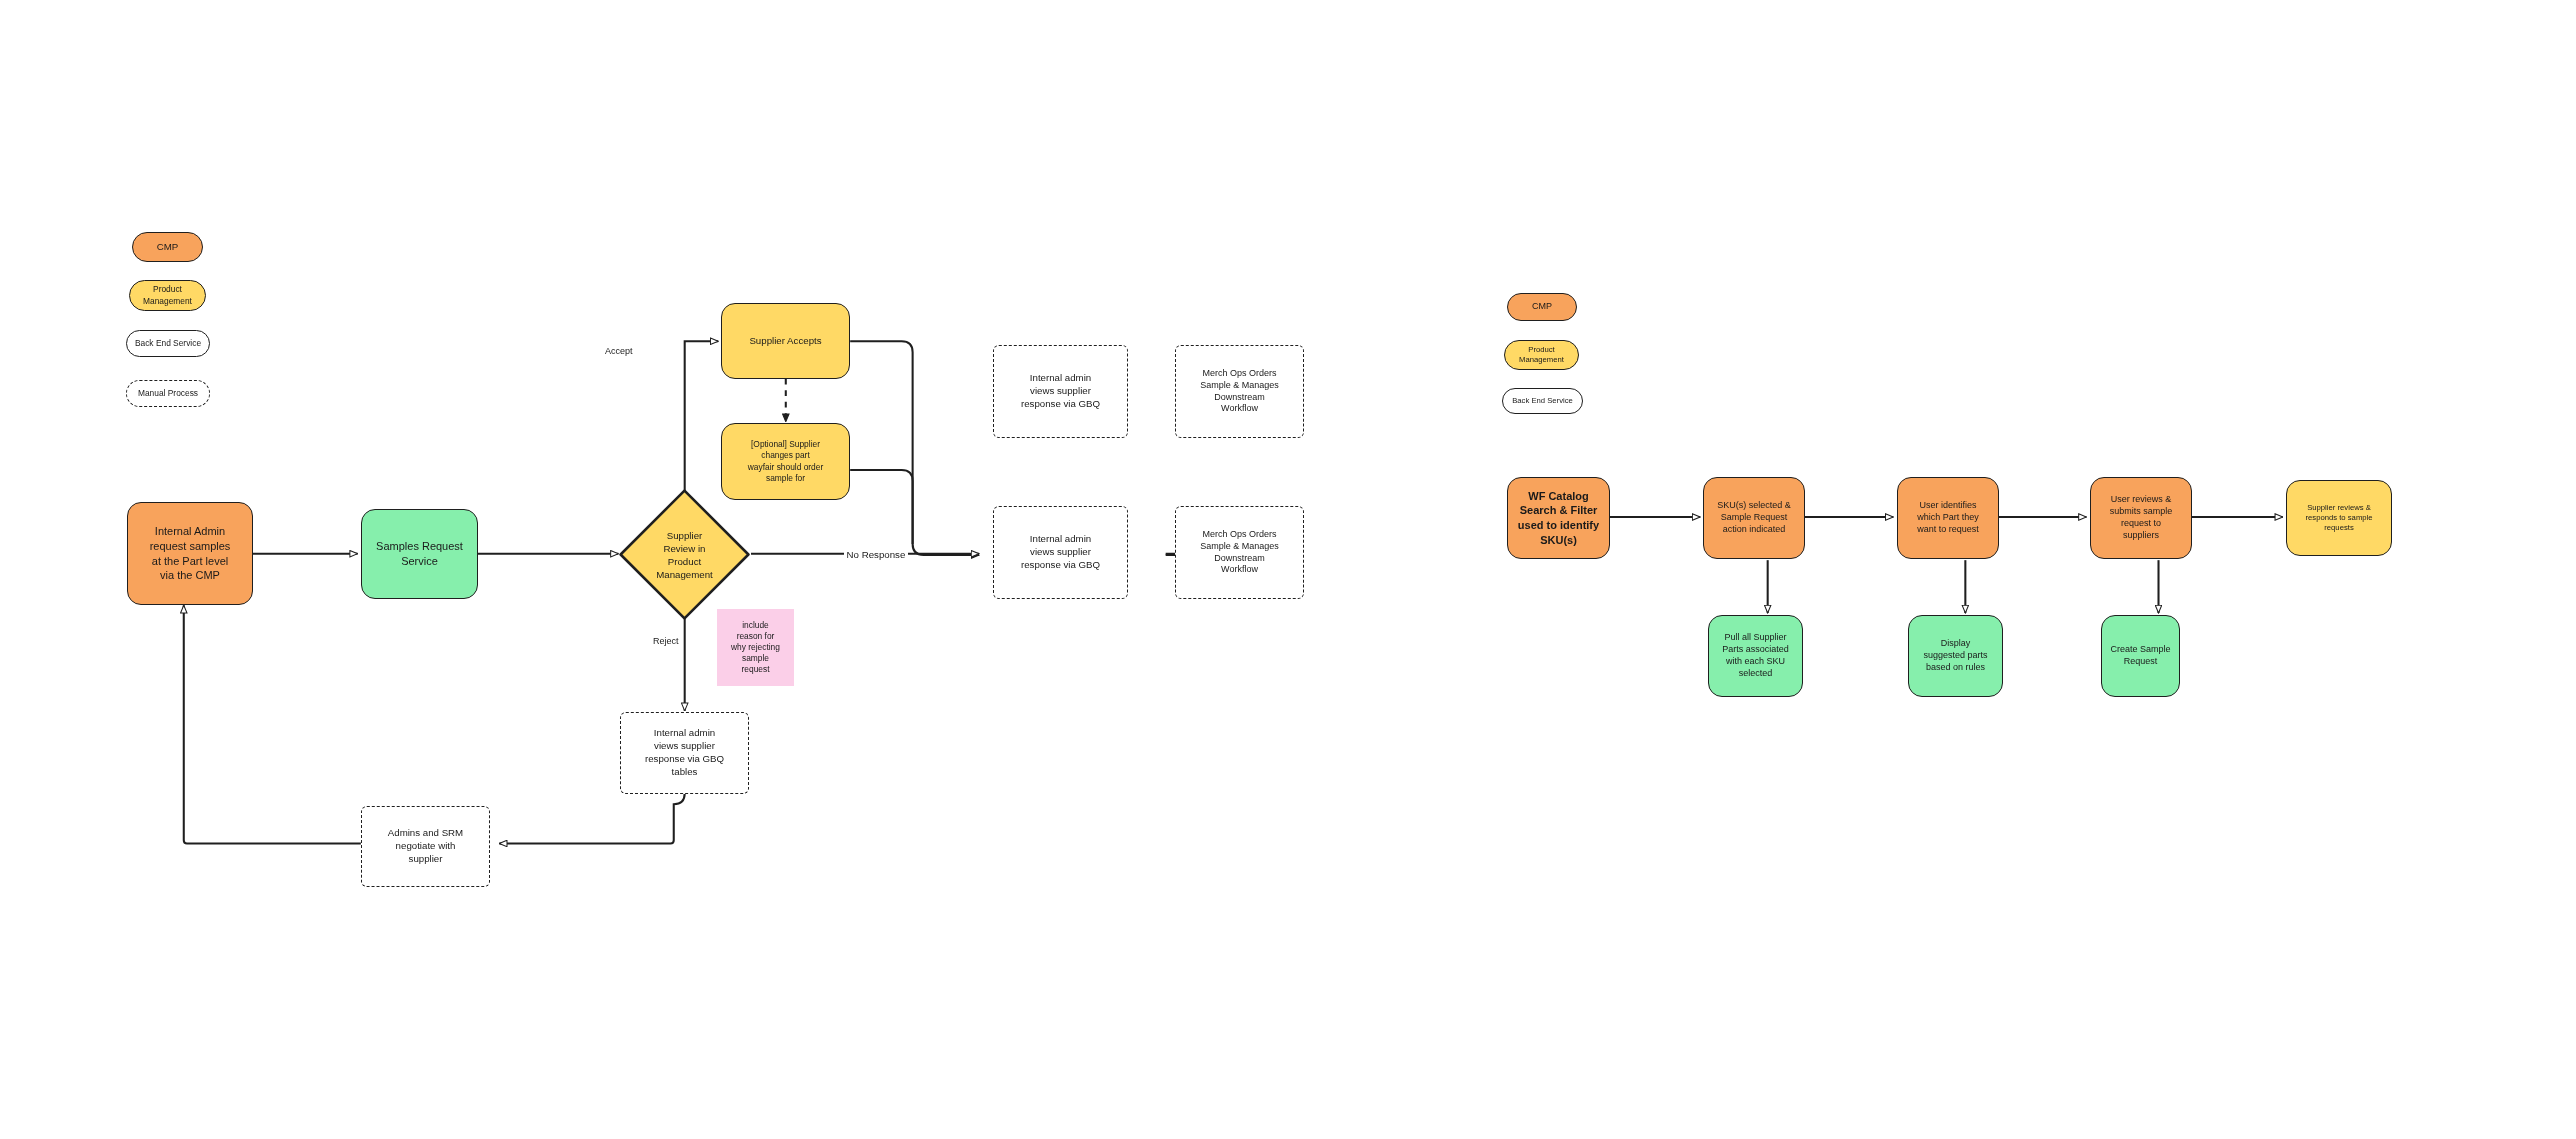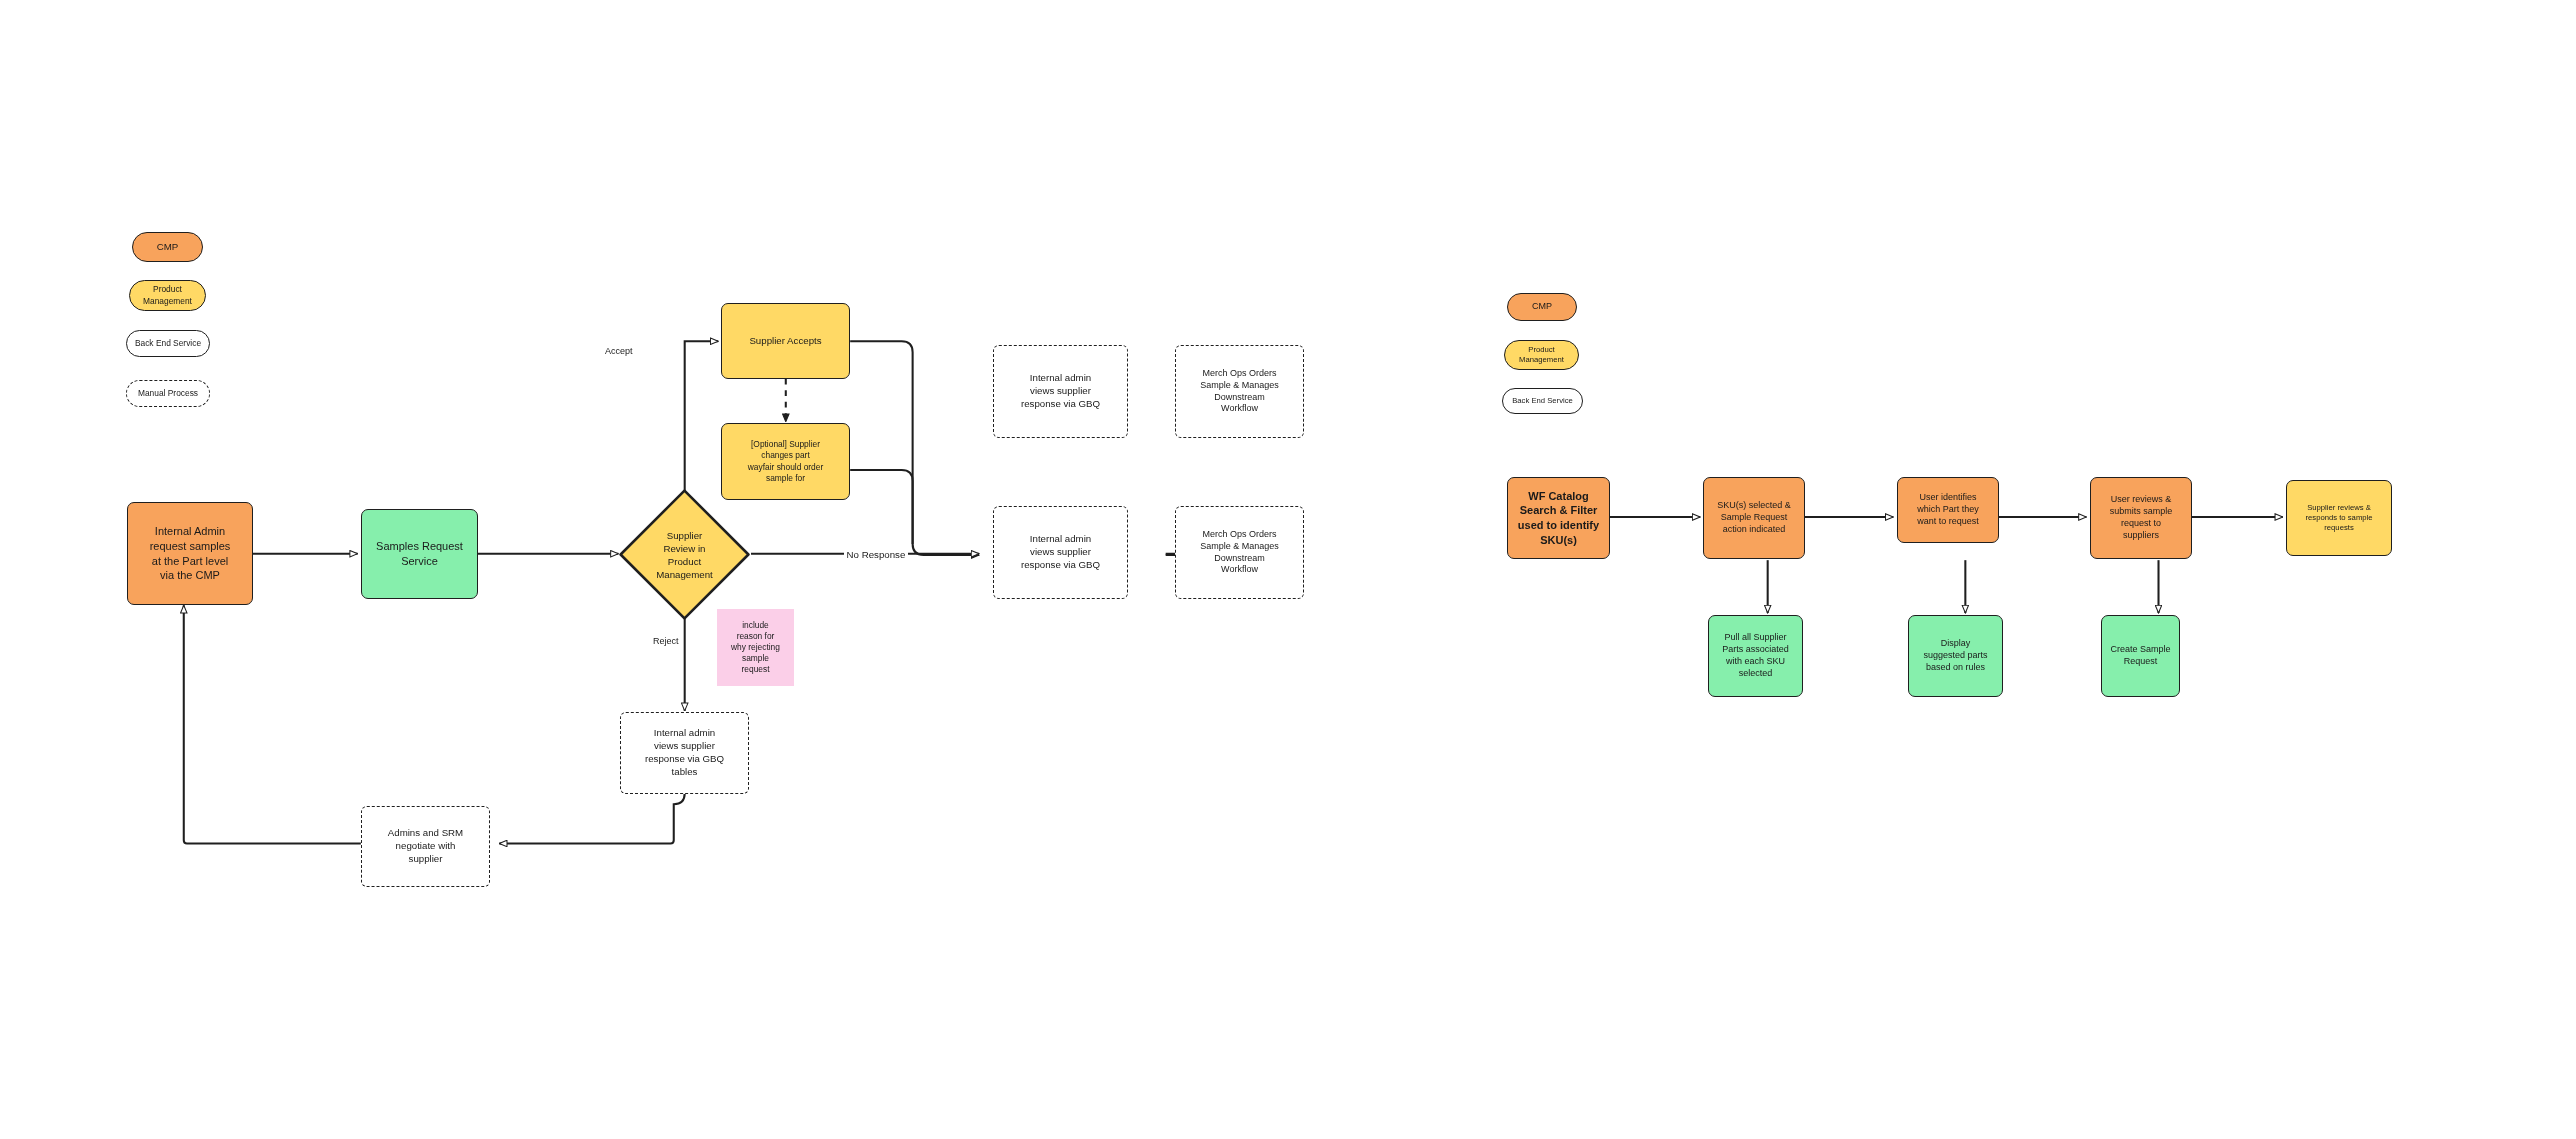--- a/index.html
+++ b/index.html
@@ -39,21 +39,21 @@
     padding: 2.6px 3.9px;
   }
   .node .lbl {
     display: block;
     width: 100%;
     white-space: pre-line;
   }
   
   .rect {
     border: 1.3px solid #1f1f1f;
-    border-radius: 7px;
+    border-radius: 14px;
     background: #ffffff;
   }
   .rect.cmp    { background: #f8a35c; border-color: #1f1f1f; }
   .rect.pm     { background: #ffd965; border-color: #1f1f1f; }
   .rect.bes    { background: #86efac; border-color: #1f1f1f; }
   .pill {
     border: 1.3px solid #1f1f1f;
     border-radius: 643px;
     background: #ffffff;
   }
@@ -275,21 +275,21 @@
 used to identify
 SKU(s)</span>
   </div>
 
   <div class="node rect cmp" style="left:1703px; top:477px; width:102px; height:82px; font-size:9px;">
     <span class="lbl">SKU(s) selected &amp;
 Sample Request
 action indicated</span>
   </div>
 
-  <div class="node rect cmp" style="left:1897px; top:477px; width:102px; height:66px; font-size:9px;">
+  <div class="node rect cmp" style="left:1897px; top:477px; width:102px; height:82px; font-size:9px;">
     <span class="lbl">User identifies
 which Part they
 want to request</span>
   </div>
 
   <div class="node rect cmp" style="left:2090px; top:477px; width:102px; height:82px; font-size:9px;">
     <span class="lbl">User reviews &amp;
 submits sample
 request to
 suppliers</span>

